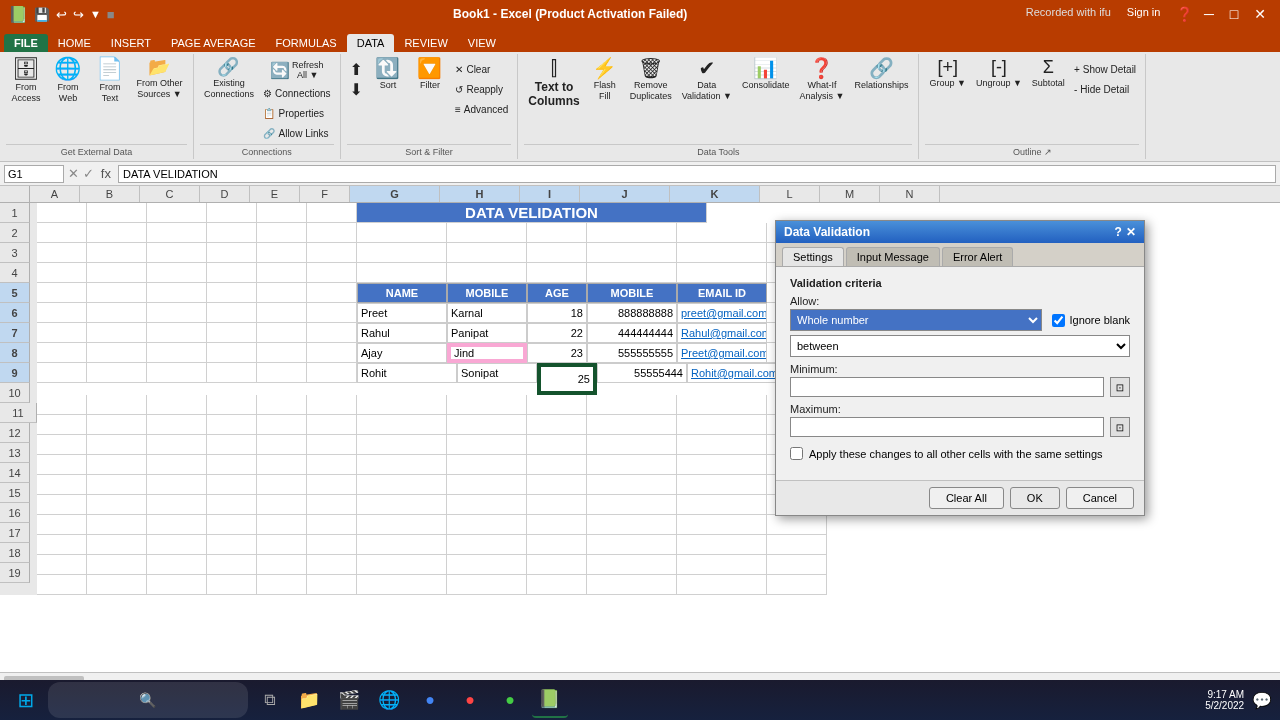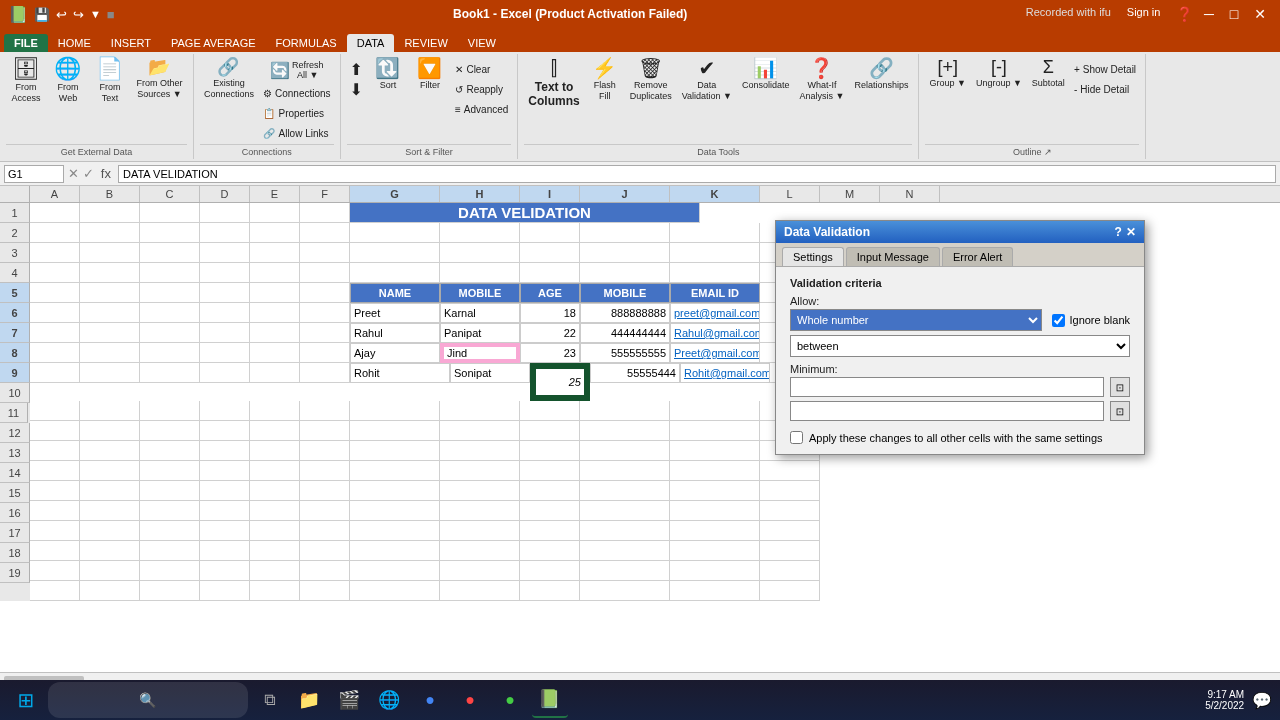--- a/index.html
+++ b/index.html
@@ -527,21 +527,21 @@
       <div class="row-header" style="width:30px; height:20px;">1</div>
       <div class="row-header" style="width:30px; height:20px;">2</div>
       <div class="row-header" style="width:30px; height:20px;">3</div>
       <div class="row-header" style="width:30px; height:20px;">4</div>
       <div class="row-header selected" style="width:30px; height:20px;">5</div>
       <div class="row-header selected" style="width:30px; height:20px;">6</div>
       <div class="row-header selected" style="width:30px; height:20px;">7</div>
       <div class="row-header selected" style="width:30px; height:20px;">8</div>
       <div class="row-header selected" style="width:30px; height:20px;">9</div>
       <div class="row-header" style="width:30px; height:20px;">10</div>
-      <div class="row-header" style="width:28px; height:20px;">11</div>
+      <div class="row-header" style="width:37px; height:20px;">11</div>
       <div class="row-header" style="width:30px; height:20px;">12</div>
       <div class="row-header" style="width:30px; height:20px;">13</div>
       <div class="row-header" style="width:30px; height:20px;">14</div>
       <div class="row-header" style="width:30px; height:20px;">15</div>
       <div class="row-header" style="width:30px; height:20px;">16</div>
       <div class="row-header" style="width:30px; height:20px;">17</div>
       <div class="row-header" style="width:30px; height:20px;">18</div>
       <div class="row-header" style="width:30px; height:20px;">19</div>
     </div>
     <div id="cells-area">
@@ -661,21 +661,21 @@
 
       <div class="grid-row">
         <div class="grid-cell" style="width:50px; height:20px;"></div>
         <div class="grid-cell" style="width:60px; height:20px;"></div>
         <div class="grid-cell" style="width:60px; height:20px;"></div>
         <div class="grid-cell" style="width:50px; height:20px;"></div>
         <div class="grid-cell" style="width:50px; height:20px;"></div>
         <div class="grid-cell" style="width:50px; height:20px;"></div>
         <div class="grid-cell" style="width:100px; height:20px; border:1px solid #ccc;">Rohit</div>
         <div class="grid-cell" style="width:80px; height:20px; border:1px solid #ccc;">Sonipat</div>
-        <div class="grid-cell" style="width:60px; height:38px; border:6px solid #14532d; justify-content:flex-end;font-style:italic;">25</div>
+        <div class="grid-cell" style="width:60px; height:32px; border:4px solid #14532d; justify-content:flex-end;">25</div>
         <div class="grid-cell" style="width:90px; height:20px; border:1px solid #ccc; justify-content:flex-end;">55555444</div>
         <div class="grid-cell link-cell" style="width:90px; height:20px; border:1px solid #ccc;">Rohit@gmail.com</div>
         <div class="grid-cell" style="width:60px; height:20px;"></div>
       </div>
 
       <div class="grid-row">
         <div class="grid-cell" style="width:50px; height:20px;"></div>
         <div class="grid-cell" style="width:60px; height:20px;"></div>
         <div class="grid-cell" style="width:60px; height:20px;"></div>
         <div class="grid-cell" style="width:50px; height:20px;"></div>
@@ -883,28 +883,34 @@
         <option>less than</option>
         <option>greater than or equal to</option>
         <option>less than or equal to</option>
       </select>
     </div>
     <div class="dv-label">Minimum:</div>
     <div class="dv-row">
       <input type="text" class="dv-input" style="">
       <button class="dv-ref-btn">⊡</button>
     </div>
+    <div class="dv-label">Maximum:</div>
     <div class="dv-row">
       <input type="text" class="dv-input" style="">
       <button class="dv-ref-btn">⊡</button>
     </div>
     <div id="dv-apply-row">
       <input type="checkbox" style="">
       <span>Apply these changes to all other cells with the same settings</span>
     </div>
+  </div>
+  <div id="dv-buttons">
+    <button class="dv-btn">Clear All</button>
+    <button class="dv-btn primary">OK</button>
+    <button class="dv-btn">Cancel</button>
   </div>
 </div>
 
 <div id="taskbar">
   <div class="taskbar-btn">
     <span style="font-size:20px; color: #00a8e8;">⊞</span>
   </div>
   <div class="taskbar-btn" style="width:200px; background: rgba(255,255,255,0.1); border-radius:12px;">
     <span style="color:#aaa; font-size:14px;">🔍</span>
   </div>

